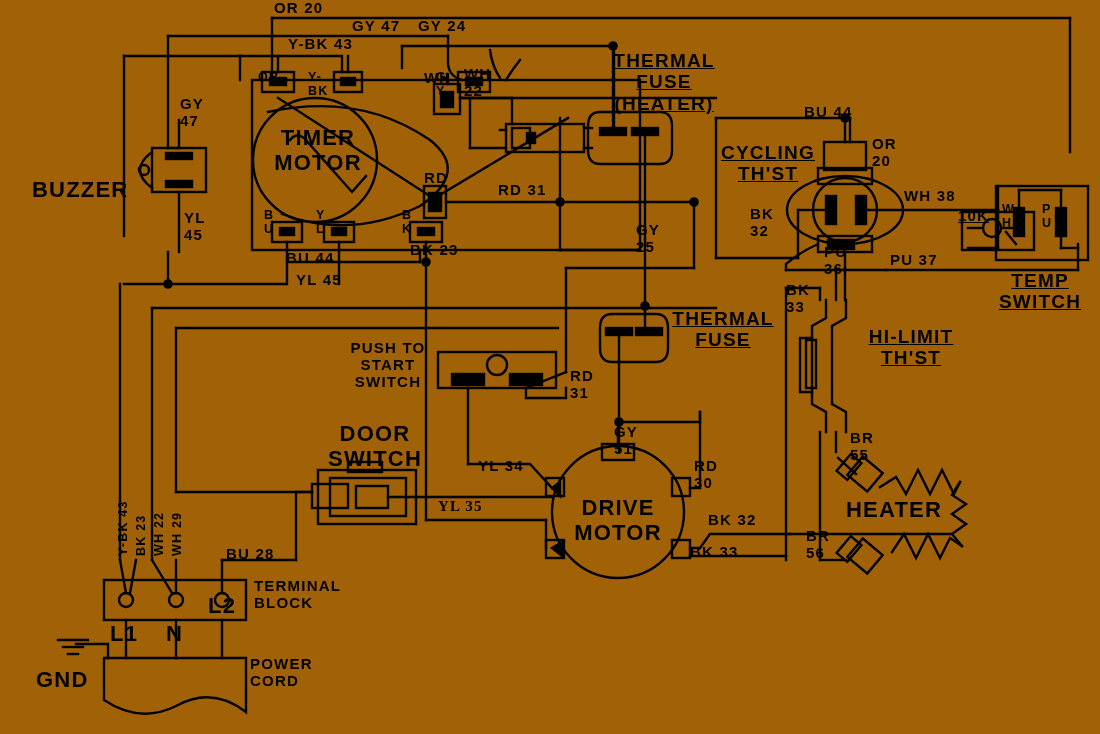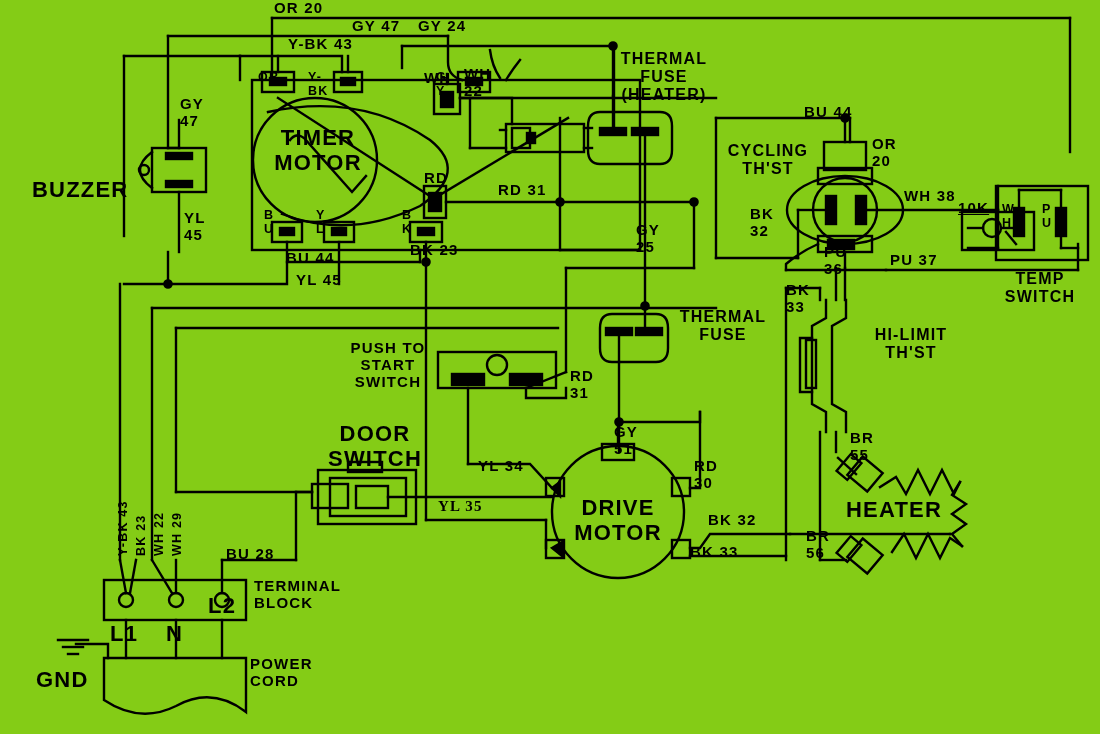--- a/index.html
+++ b/index.html
@@ -1,24 +1,24 @@
 <!DOCTYPE html>
 <html><head>
 <meta charset="utf-8">
 <title>Dryer Wiring Diagram</title>
 <style>
   html,body{margin:0;padding:0;background:#ffffff;}
   body{font-family:"Liberation Sans", sans-serif;}
-  #canvas{position:relative;width:1100px;height:734px;background:#84cc16;overflow:hidden;}
+  #canvas{position:relative;width:1100px;height:734px;background:#a16207;overflow:hidden;}
   svg#wire-layer{position:absolute;left:0;top:0;width:1100px;height:734px;}
   .lbl{position:absolute;font-family:"Liberation Sans", sans-serif;color:#000;
        letter-spacing:1.2px;white-space:pre;line-height:1.12;font-weight:700;}
   .sm{font-size:12.5px;}
   .md{font-size:15px;}
-  .lg{font-size:16px;}
+  .lg{font-size:19px;text-decoration:underline;}
   .xl{font-size:22px;}
   .vert{transform-origin:left top;}
   .ctr{text-align:center;}
 </style>
 </head>
 <body>
 
 <div id="canvas">
 
 <svg id="wire-layer" viewBox="0 0 1100 734" xmlns="http://www.w3.org/2000/svg">
@@ -314,21 +314,21 @@
 <div class="lbl md" style="left:804px;top:104px;">BU 44</div>
 <div class="lbl md" style="left: 872px; top: 136px; white-space: pre;">OR
 20</div>
 <div class="lbl md" style="left:904px;top:188px;">WH 38</div>
 <div class="lbl md" style="left:890px;top:252px;">PU 37</div>
 <div class="lbl md" style="left: 824px; top: 244px; white-space: pre;">PU
 36</div>
 <div class="lbl md" style="left: 750px; top: 206px; white-space: pre;">BK
 32</div>
 
-<div class="lbl md" style="left:958px;top:200px;text-decoration:underline;">10K</div>
+<div class="lbl md" style="left:958px;top:208px;text-decoration:underline;">10K</div>
 <div class="lbl sm" style="left: 1002px; top: 202px; white-space: pre;">W
 H</div>
 <div class="lbl sm" style="left: 1042px; top: 202px; white-space: pre;">P
 U</div>
 <div class="lbl lg ctr" style="left: 984px; top: 270px; width: 112px; white-space: pre;">TEMP
 SWITCH</div>
 
 <div class="lbl md" style="left: 786px; top: 282px; white-space: pre;">BK
 33</div>
 <div class="lbl lg ctr" style="left: 856px; top: 326px; width: 110px; white-space: pre;">HI-LIMIT

